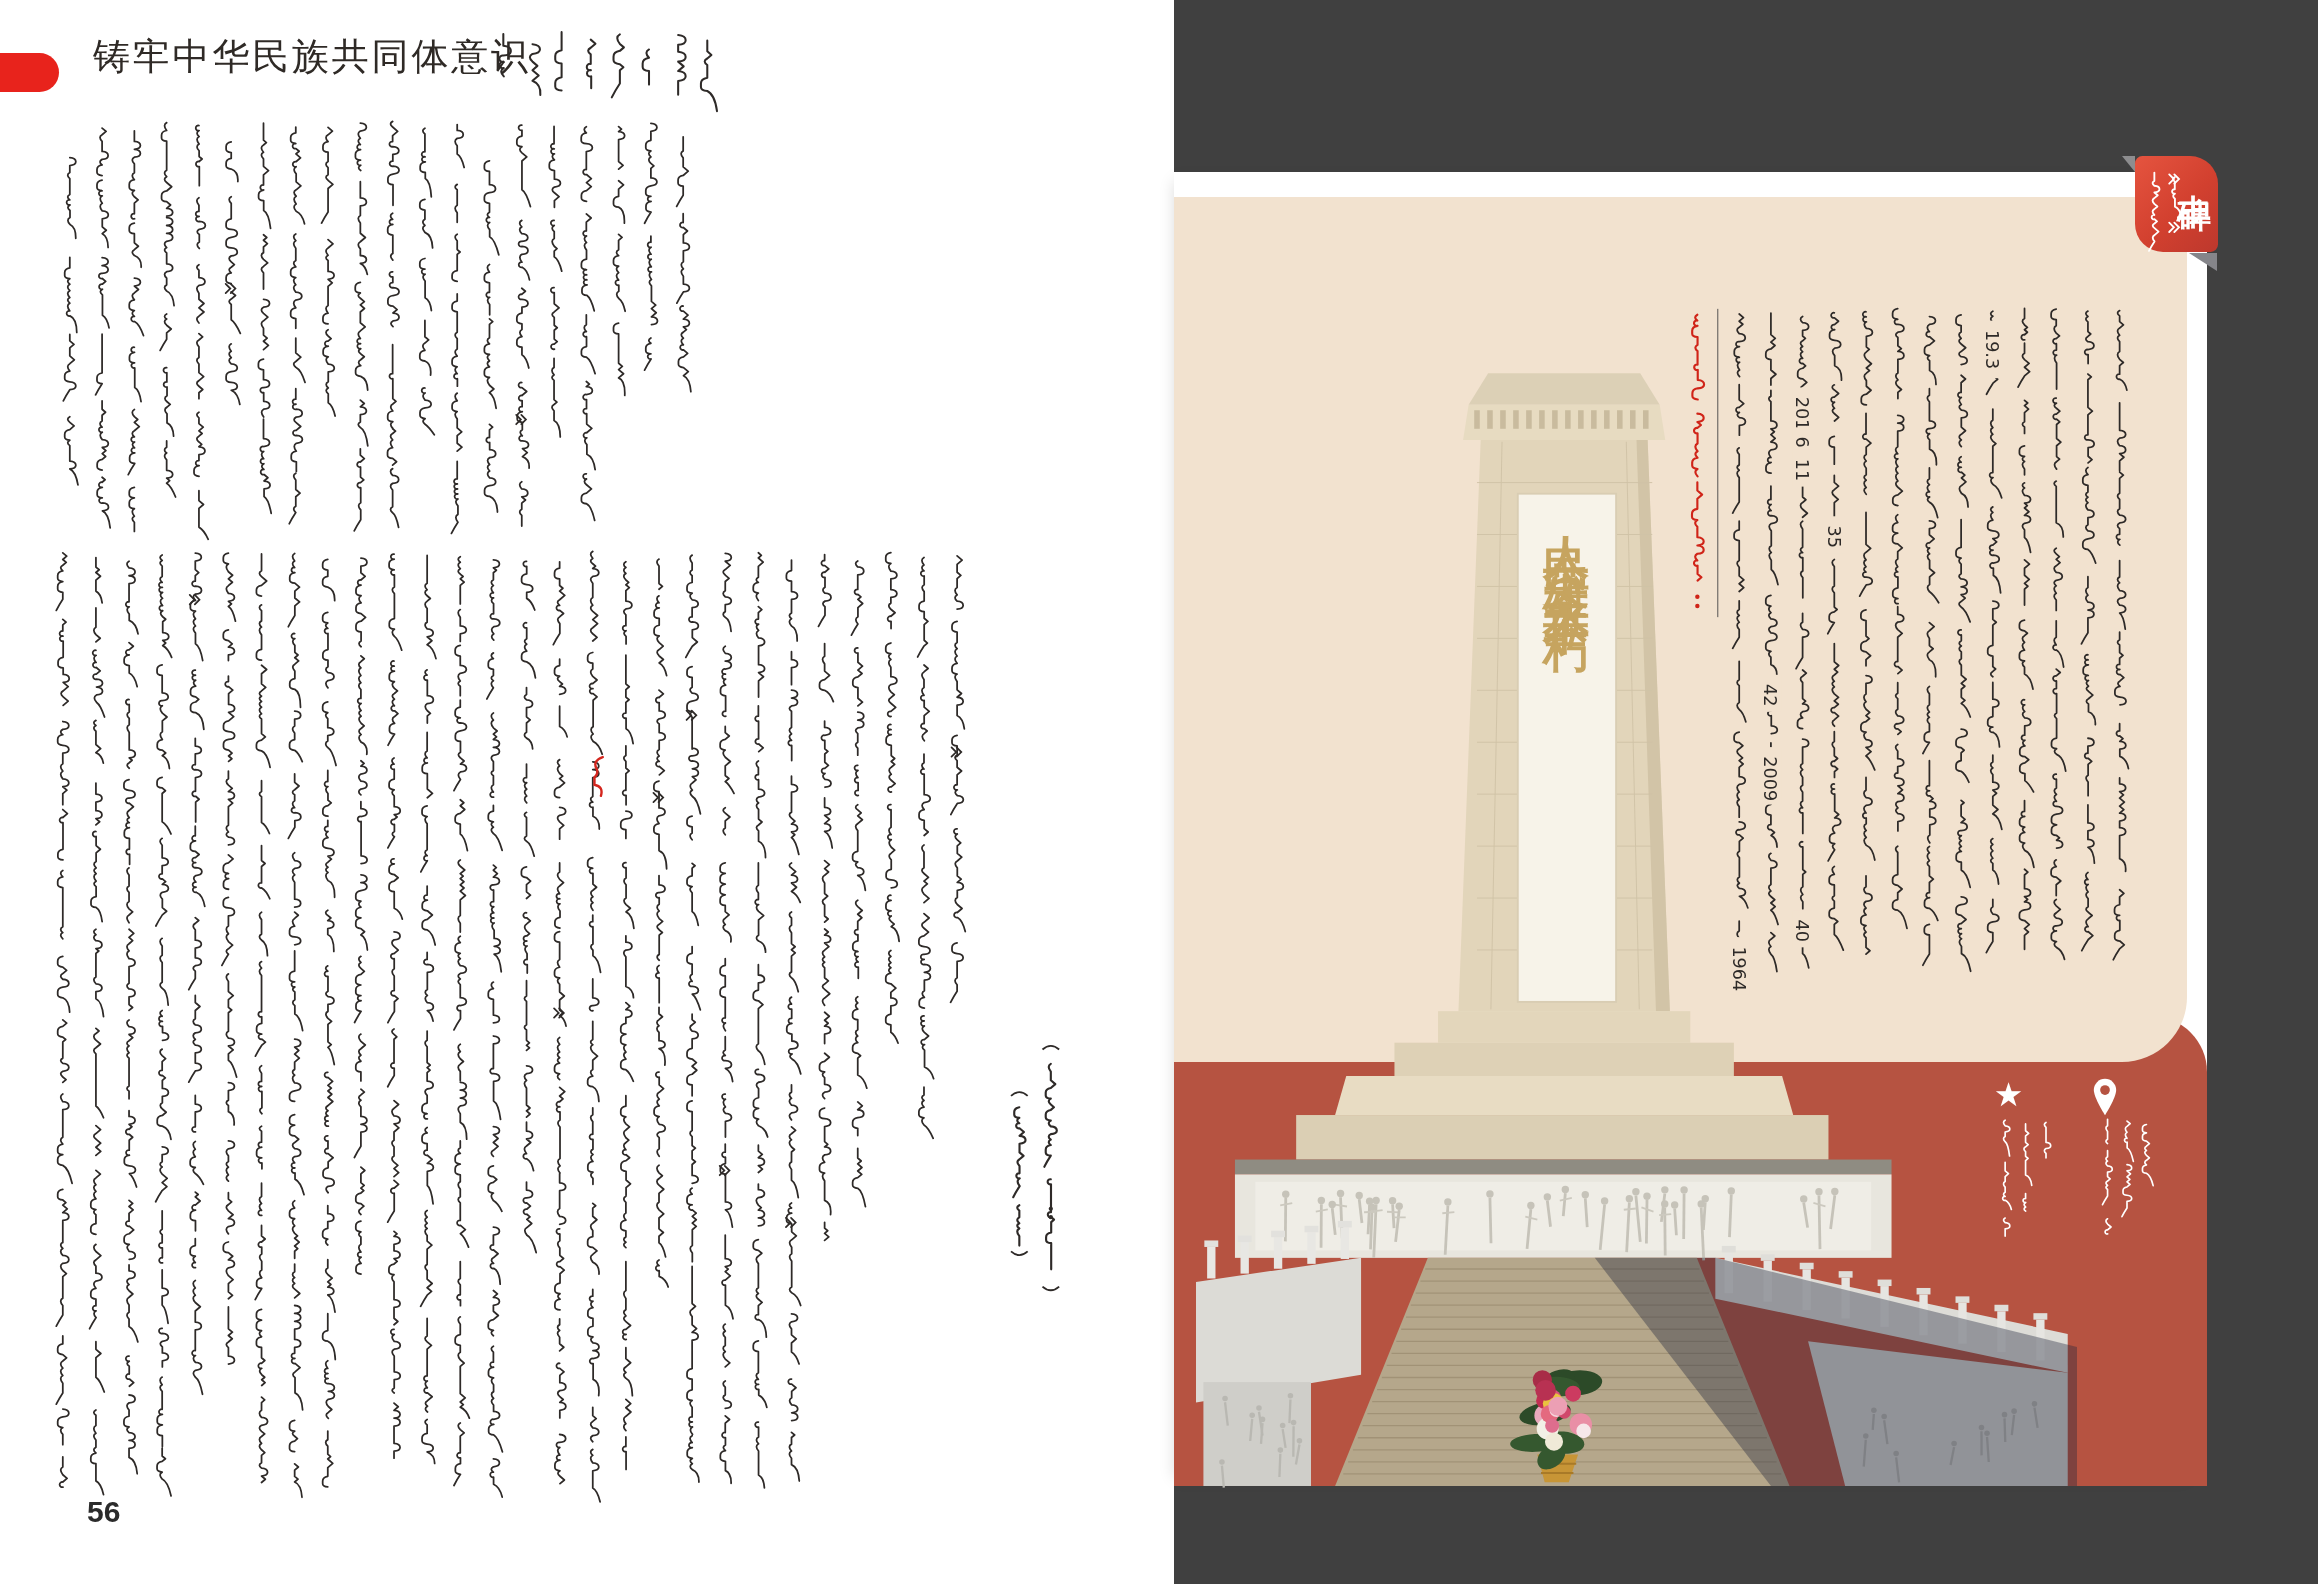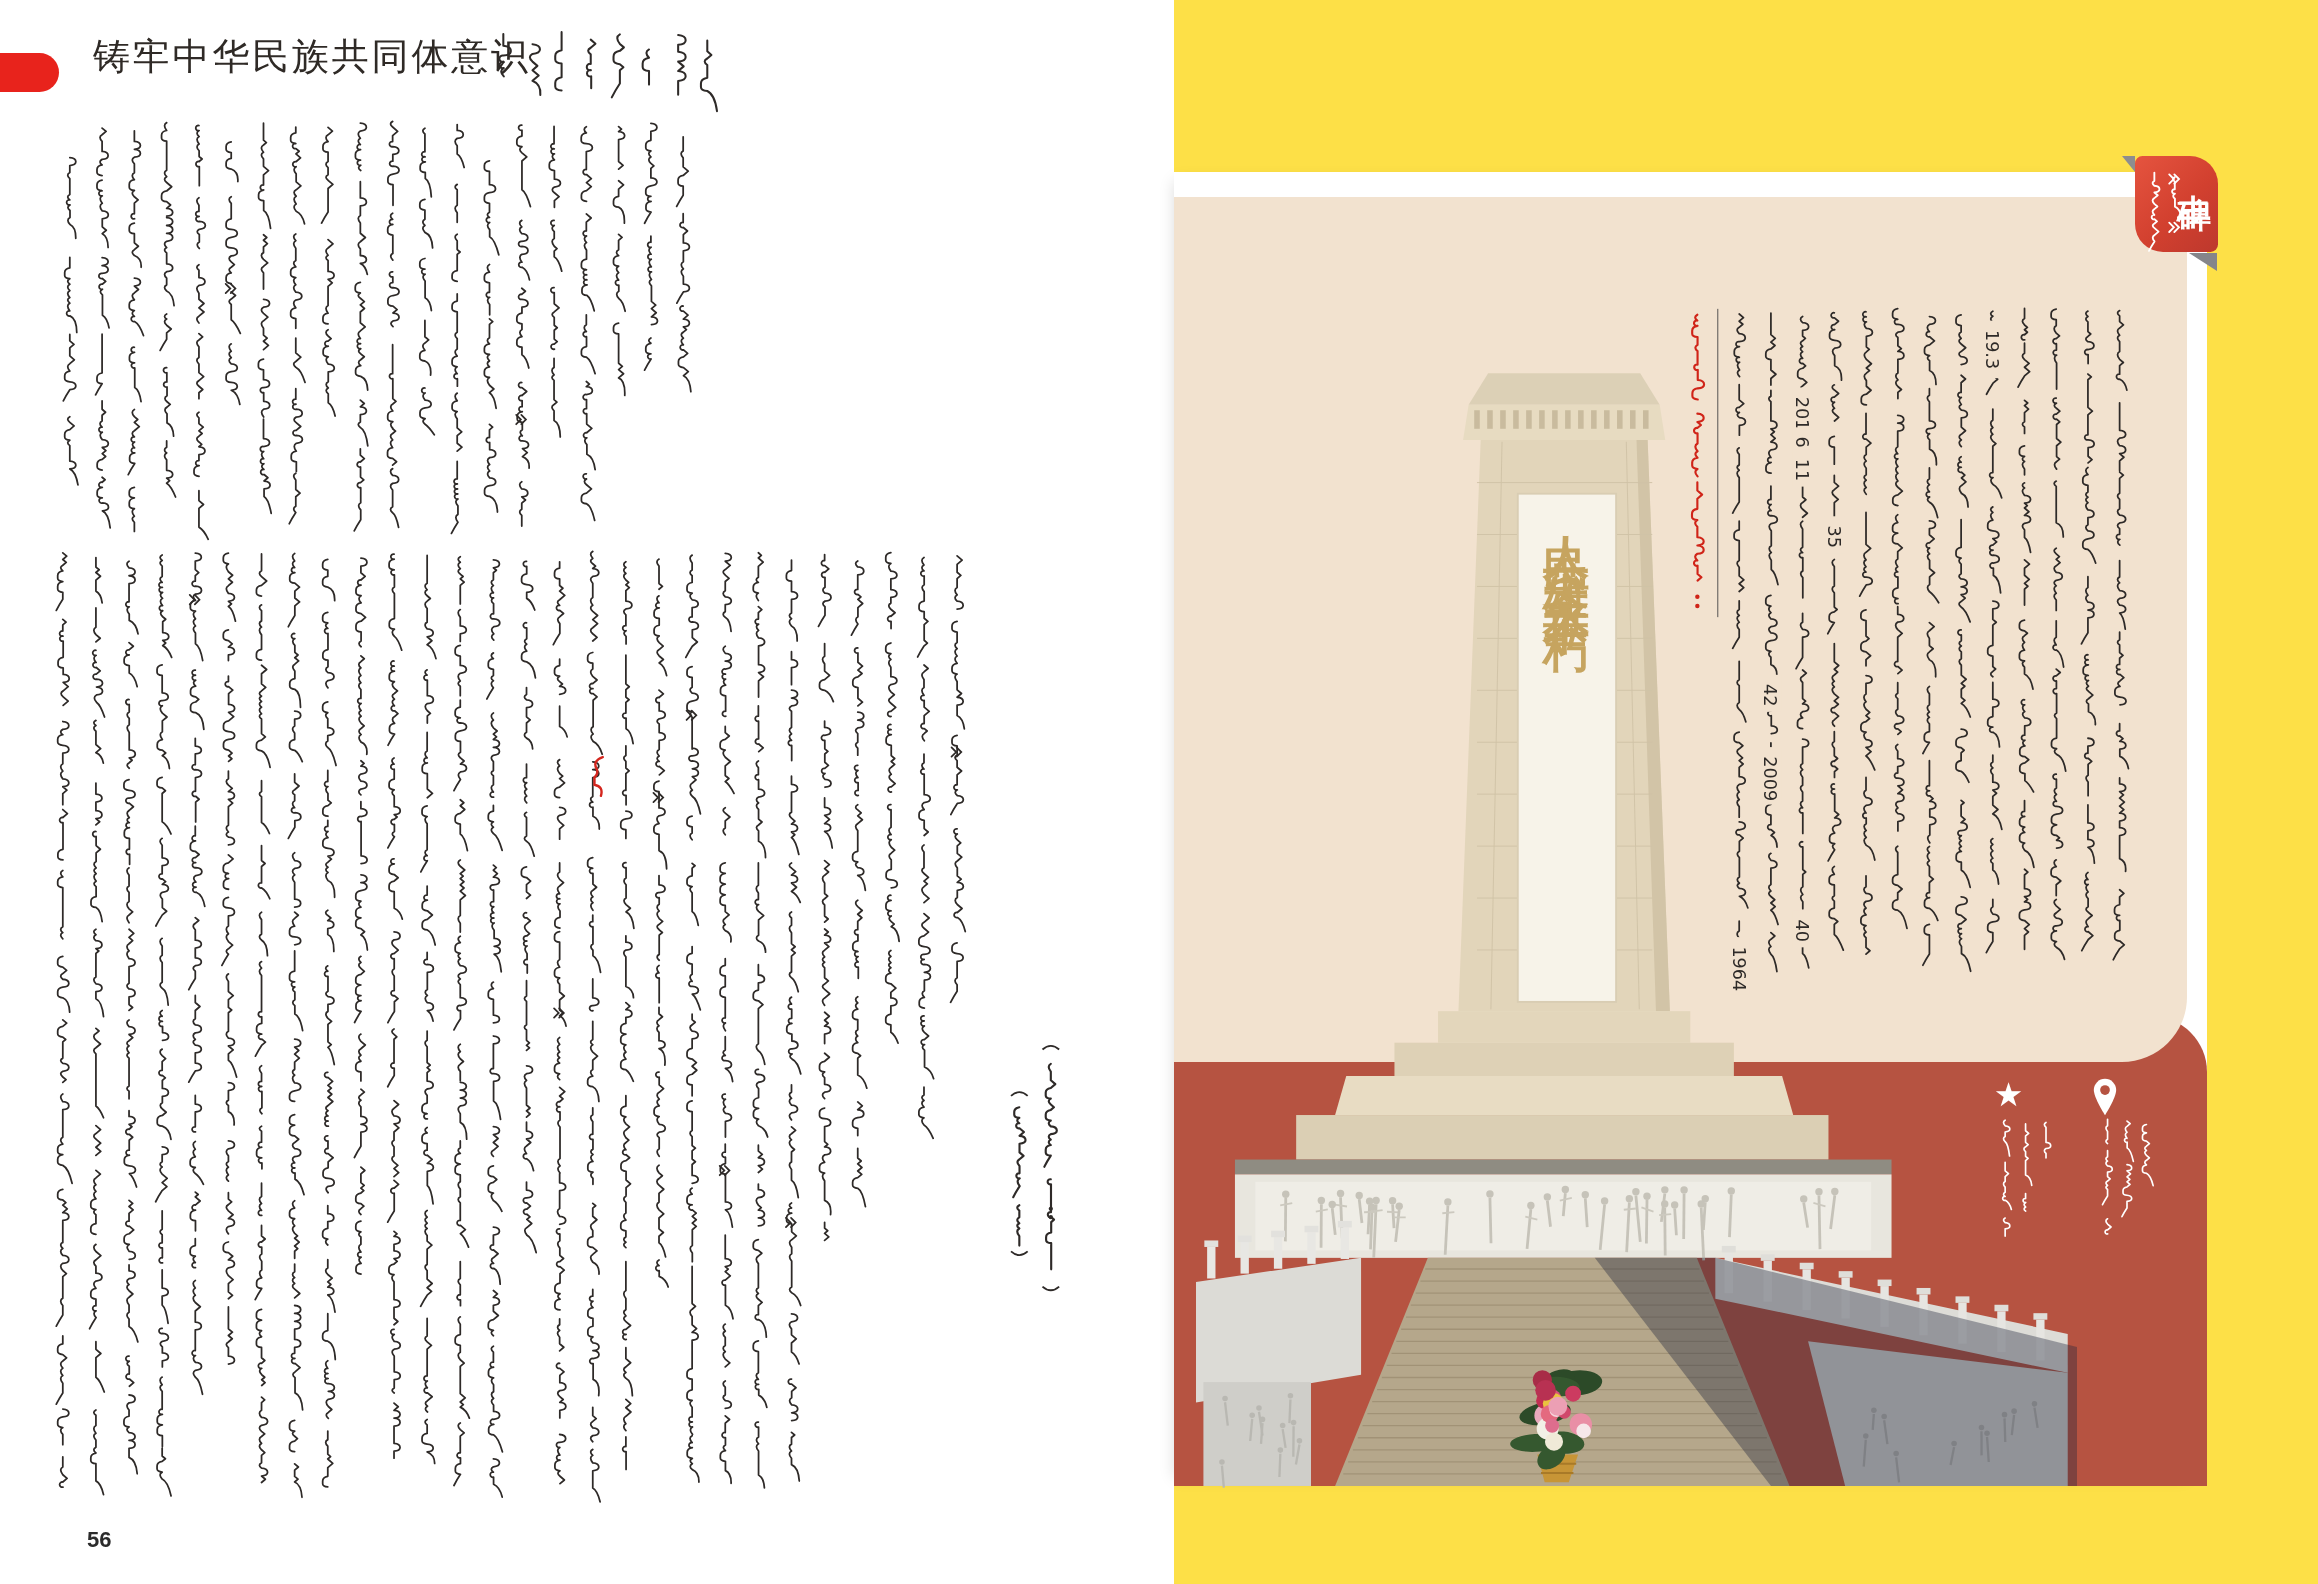--- a/index.html
+++ b/index.html
@@ -1,26 +1,26 @@
 <!DOCTYPE html>
 <html style="font-size:15px"><head>
 <meta charset="utf-8">
 <style>
   html,body{margin:0;padding:0;background:#e8e8ea;}
-  .spread{position:relative;width:2319px;height:1584px;background:#fde047;overflow:hidden;
+  .spread{position:relative;width:2319px;height:1584px;background:#404040;overflow:hidden;
           font-family:"Liberation Sans","DejaVu Sans",sans-serif;}
   .page{position:absolute;}
   .page-left{left:0;top:0;width:1174px;height:1584px;background:#ffffff;}
   .page-right{left:1174px;top:172px;width:1033px;height:1314px;background:#ffffff;
               box-shadow:-9.3px 0 15px -9.3px rgba(0,0,0,.15);}
   .accent-bar{position:absolute;left:0;top:53px;width:59px;height:39px;background:#e8231c;
               border-radius:0 19.5px 19.5px 0;}
   .title-cn{position:absolute;left:93px;top:32px;font-family:"Liberation Serif","DejaVu Serif",serif;
             font-size:37px;color:#2f2a26;letter-spacing:2.8px;white-space:nowrap;}
-  .page-number{position:absolute;left:87px;top:1495px;font-size:22px;font-weight:bold;color:#2b2b2b;margin-top:32px;}
+  .page-number{position:absolute;left:87px;top:1495px;font-size:30px;font-weight:bold;color:#2b2b2b;}
   svg{position:absolute;display:block;overflow:visible;}
   #mn-header{left:490px;top:26px;}
   #block-a{left:54px;top:117px;}
   #block-b{left:46px;top:547px;}
   #byline{left:998px;top:1044px;}
   #end-mark{left:588px;top:755px;}
   .cream-panel{position:absolute;left:0;top:25px;width:1013px;height:865px;background:#f2e2cf;
                border-bottom-right-radius:65px;}
   .red-block{position:absolute;left:0;top:844px;width:1033px;height:470px;background:#b65341;
              border-top-right-radius:56px;}

